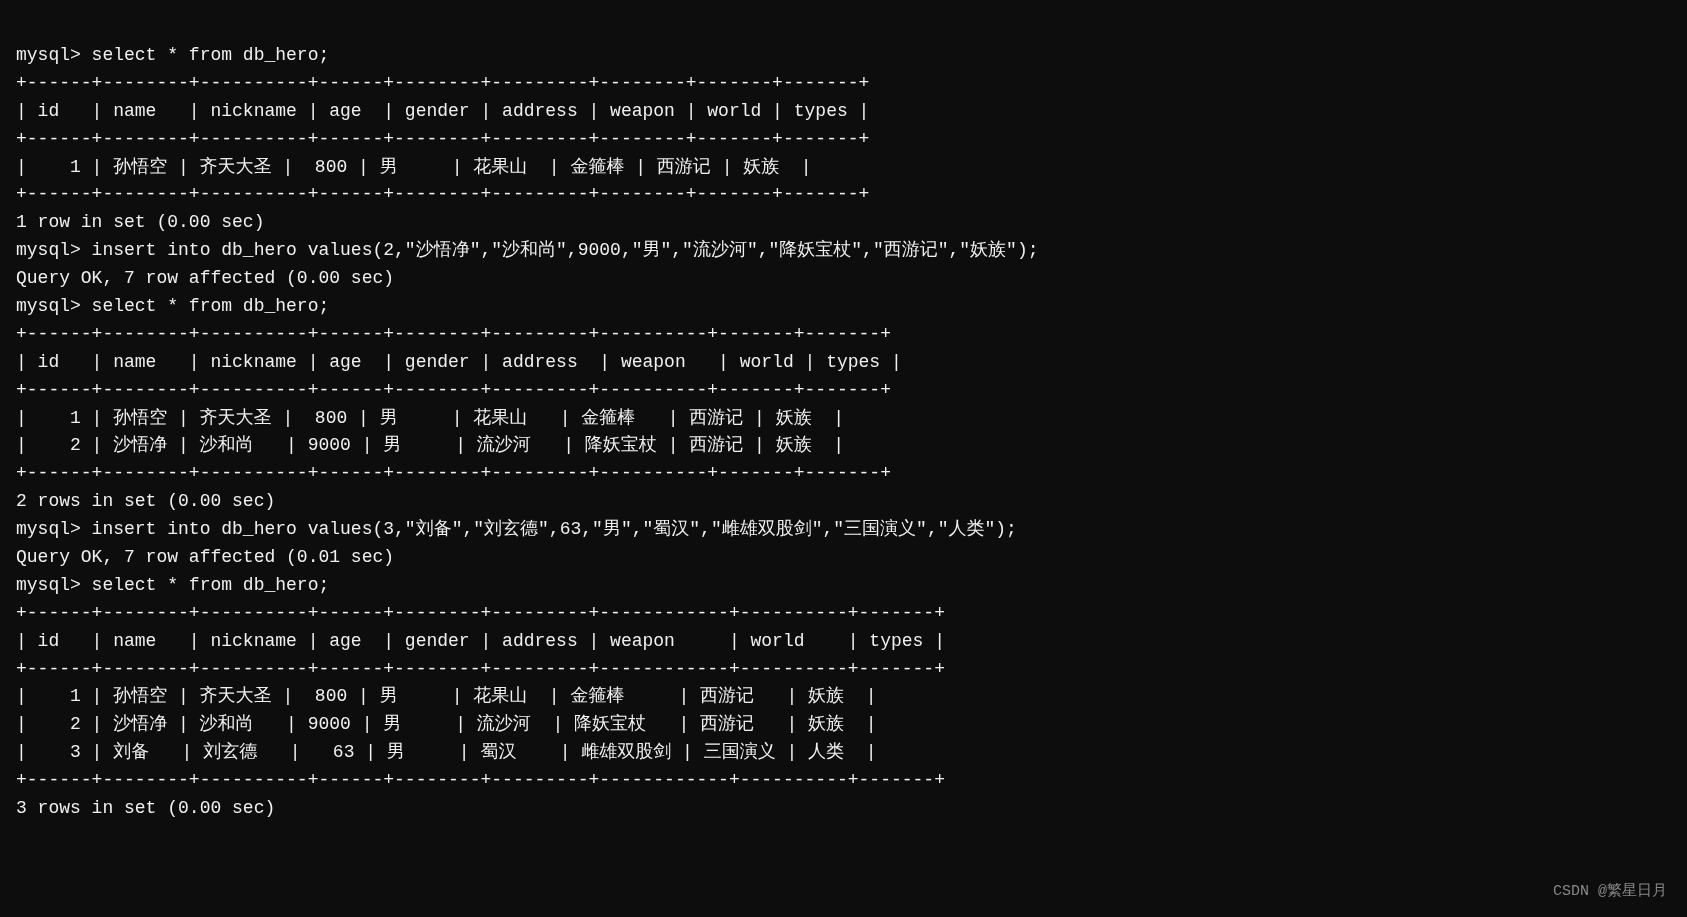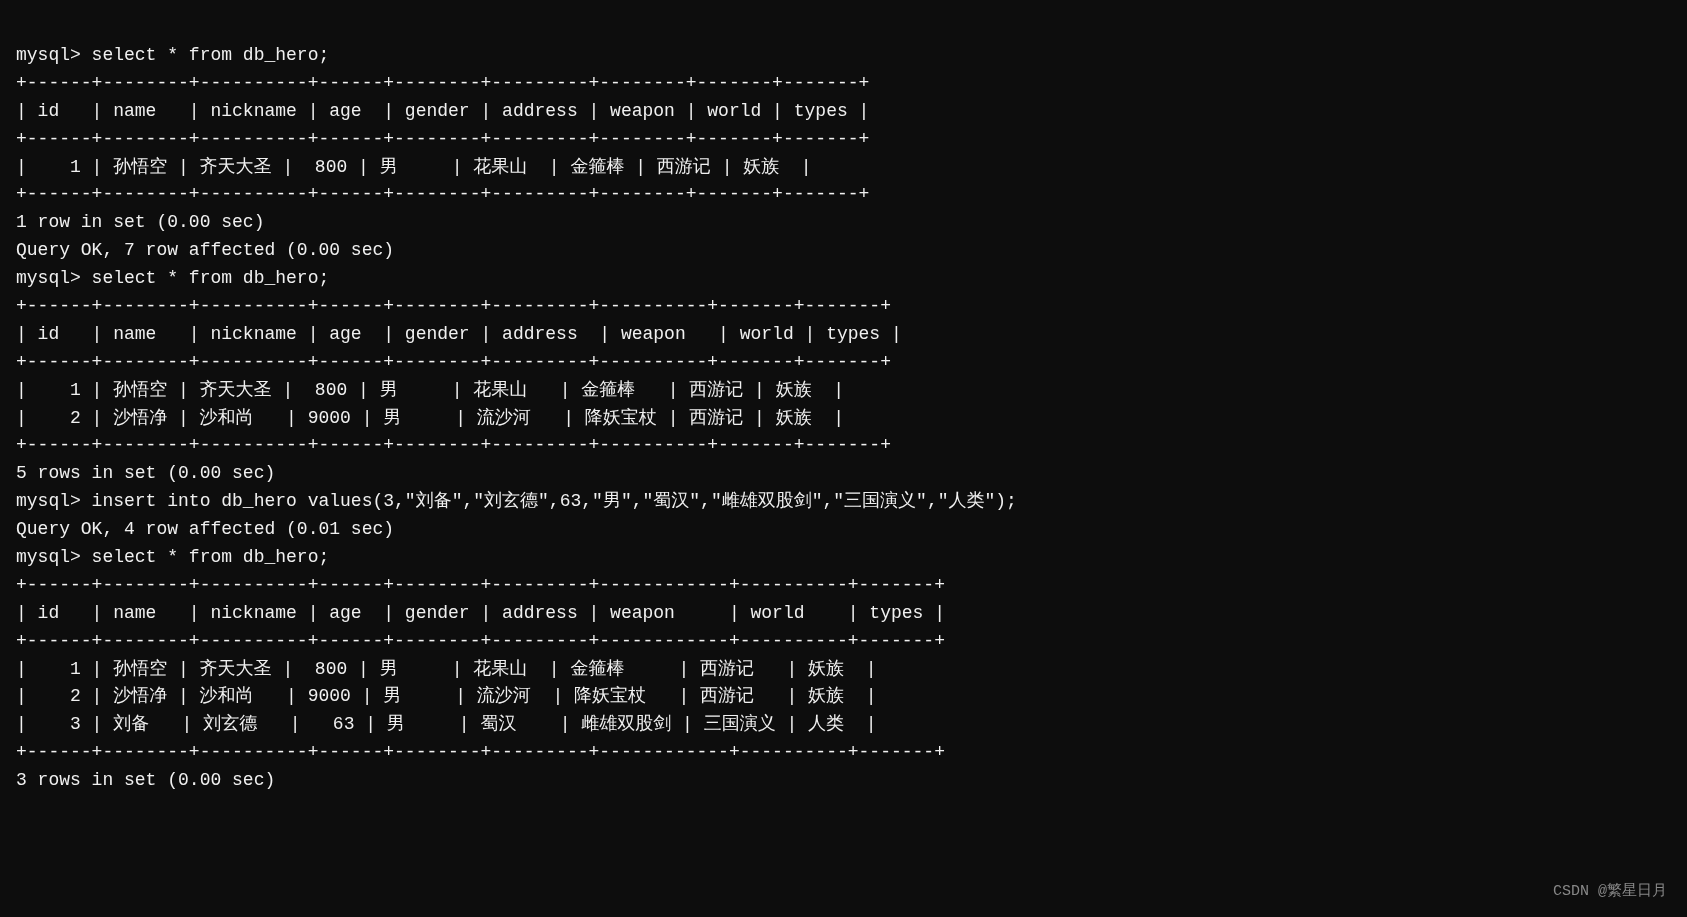--- a/index.html
+++ b/index.html
@@ -33,33 +33,34 @@
 
 <div class="terminal">
 <div style="white-space: pre; font-family: &quot;Courier New&quot;, Courier, monospace; font-size: 18px; line-height: 1.55; color: rgb(240, 240, 240);">mysql&gt; select * from db_hero;</div>
     <div style="white-space: pre; font-family: &quot;Courier New&quot;, Courier, monospace; font-size: 18px; line-height: 1.55; color: rgb(240, 240, 240);">+------+--------+----------+------+--------+---------+--------+-------+-------+</div>
     <div style="white-space: pre; font-family: &quot;Courier New&quot;, Courier, monospace; font-size: 18px; line-height: 1.55; color: rgb(240, 240, 240);">| id   | name   | nickname | age  | gender | address | weapon | world | types |</div>
     <div style="white-space: pre; font-family: &quot;Courier New&quot;, Courier, monospace; font-size: 18px; line-height: 1.55; color: rgb(240, 240, 240);">+------+--------+----------+------+--------+---------+--------+-------+-------+</div>
     <div style="white-space: pre; font-family: &quot;Courier New&quot;, Courier, monospace; font-size: 18px; line-height: 1.55; color: rgb(240, 240, 240);">|    1 | 孙悟空 | 齐天大圣 |  800 | 男     | 花果山  | 金箍棒 | 西游记 | 妖族  |</div>
     <div style="white-space: pre; font-family: &quot;Courier New&quot;, Courier, monospace; font-size: 18px; line-height: 1.55; color: rgb(240, 240, 240);">+------+--------+----------+------+--------+---------+--------+-------+-------+</div>
     <div style="white-space: pre; font-family: &quot;Courier New&quot;, Courier, monospace; font-size: 18px; line-height: 1.55; color: rgb(240, 240, 240);">1 row in set (0.00 sec)</div>
     <div style="white-space: pre; font-family: &quot;Courier New&quot;, Courier, monospace; font-size: 18px; line-height: 1.55; color: rgb(240, 240, 240);"></div>
+    <div style="white-space: pre; font-family: &quot;Courier New&quot;, Courier, monospace; font-size: 18px; line-height: 1.55; color: rgb(240, 240, 240);">mysql&gt; insert into db_hero values(2,"沙悟净","沙和尚",9000,"男","流沙河","降妖宝杖","西游记","妖族");</div>
     <div style="white-space: pre; font-family: &quot;Courier New&quot;, Courier, monospace; font-size: 18px; line-height: 1.55; color: rgb(240, 240, 240);">Query OK, 7 row affected (0.00 sec)</div>
     <div style="white-space: pre; font-family: &quot;Courier New&quot;, Courier, monospace; font-size: 18px; line-height: 1.55; color: rgb(240, 240, 240);"></div>
     <div style="white-space: pre; font-family: &quot;Courier New&quot;, Courier, monospace; font-size: 18px; line-height: 1.55; color: rgb(240, 240, 240);">mysql&gt; select * from db_hero;</div>
     <div style="white-space: pre; font-family: &quot;Courier New&quot;, Courier, monospace; font-size: 18px; line-height: 1.55; color: rgb(240, 240, 240);">+------+--------+----------+------+--------+---------+----------+-------+-------+</div>
     <div style="white-space: pre; font-family: &quot;Courier New&quot;, Courier, monospace; font-size: 18px; line-height: 1.55; color: rgb(240, 240, 240);">| id   | name   | nickname | age  | gender | address  | weapon   | world | types |</div>
     <div style="white-space: pre; font-family: &quot;Courier New&quot;, Courier, monospace; font-size: 18px; line-height: 1.55; color: rgb(240, 240, 240);">+------+--------+----------+------+--------+---------+----------+-------+-------+</div>
     <div style="white-space: pre; font-family: &quot;Courier New&quot;, Courier, monospace; font-size: 18px; line-height: 1.55; color: rgb(240, 240, 240);">|    1 | 孙悟空 | 齐天大圣 |  800 | 男     | 花果山   | 金箍棒   | 西游记 | 妖族  |</div>
     <div style="white-space: pre; font-family: &quot;Courier New&quot;, Courier, monospace; font-size: 18px; line-height: 1.55; color: rgb(240, 240, 240);">|    2 | 沙悟净 | 沙和尚   | 9000 | 男     | 流沙河   | 降妖宝杖 | 西游记 | 妖族  |</div>
     <div style="white-space: pre; font-family: &quot;Courier New&quot;, Courier, monospace; font-size: 18px; line-height: 1.55; color: rgb(240, 240, 240);">+------+--------+----------+------+--------+---------+----------+-------+-------+</div>
-    <div style="white-space: pre; font-family: &quot;Courier New&quot;, Courier, monospace; font-size: 18px; line-height: 1.55; color: rgb(240, 240, 240);">5 rows in set (0.00 sec)</div>
+    <div style="white-space: pre; font-family: &quot;Courier New&quot;, Courier, monospace; font-size: 18px; line-height: 1.55; color: rgb(240, 240, 240);">2 rows in set (0.00 sec)</div>
     <div style="white-space: pre; font-family: &quot;Courier New&quot;, Courier, monospace; font-size: 18px; line-height: 1.55; color: rgb(240, 240, 240);"></div>
     <div style="white-space: pre; font-family: &quot;Courier New&quot;, Courier, monospace; font-size: 18px; line-height: 1.55; color: rgb(240, 240, 240);">mysql&gt; insert into db_hero values(3,"刘备","刘玄德",63,"男","蜀汉","雌雄双股剑","三国演义","人类");</div>
-    <div style="white-space: pre; font-family: &quot;Courier New&quot;, Courier, monospace; font-size: 18px; line-height: 1.55; color: rgb(240, 240, 240);">Query OK, 4 row affected (0.01 sec)</div>
+    <div style="white-space: pre; font-family: &quot;Courier New&quot;, Courier, monospace; font-size: 18px; line-height: 1.55; color: rgb(240, 240, 240);">Query OK, 7 row affected (0.01 sec)</div>
     <div style="white-space: pre; font-family: &quot;Courier New&quot;, Courier, monospace; font-size: 18px; line-height: 1.55; color: rgb(240, 240, 240);"></div>
     <div style="white-space: pre; font-family: &quot;Courier New&quot;, Courier, monospace; font-size: 18px; line-height: 1.55; color: rgb(240, 240, 240);">mysql&gt; select * from db_hero;</div>
     <div style="white-space: pre; font-family: &quot;Courier New&quot;, Courier, monospace; font-size: 18px; line-height: 1.55; color: rgb(240, 240, 240);">+------+--------+----------+------+--------+---------+------------+----------+-------+</div>
     <div style="white-space: pre; font-family: &quot;Courier New&quot;, Courier, monospace; font-size: 18px; line-height: 1.55; color: rgb(240, 240, 240);">| id   | name   | nickname | age  | gender | address | weapon     | world    | types |</div>
     <div style="white-space: pre; font-family: &quot;Courier New&quot;, Courier, monospace; font-size: 18px; line-height: 1.55; color: rgb(240, 240, 240);">+------+--------+----------+------+--------+---------+------------+----------+-------+</div>
     <div style="white-space: pre; font-family: &quot;Courier New&quot;, Courier, monospace; font-size: 18px; line-height: 1.55; color: rgb(240, 240, 240);">|    1 | 孙悟空 | 齐天大圣 |  800 | 男     | 花果山  | 金箍棒     | 西游记   | 妖族  |</div>
     <div style="white-space: pre; font-family: &quot;Courier New&quot;, Courier, monospace; font-size: 18px; line-height: 1.55; color: rgb(240, 240, 240);">|    2 | 沙悟净 | 沙和尚   | 9000 | 男     | 流沙河  | 降妖宝杖   | 西游记   | 妖族  |</div>
     <div style="white-space: pre; font-family: &quot;Courier New&quot;, Courier, monospace; font-size: 18px; line-height: 1.55; color: rgb(240, 240, 240);">|    3 | 刘备   | 刘玄德   |   63 | 男     | 蜀汉    | 雌雄双股剑 | 三国演义 | 人类  |</div>
     <div style="white-space: pre; font-family: &quot;Courier New&quot;, Courier, monospace; font-size: 18px; line-height: 1.55; color: rgb(240, 240, 240);">+------+--------+----------+------+--------+---------+------------+----------+-------+</div>
     <div style="white-space: pre; font-family: &quot;Courier New&quot;, Courier, monospace; font-size: 18px; line-height: 1.55; color: rgb(240, 240, 240);">3 rows in set (0.00 sec)</div>

